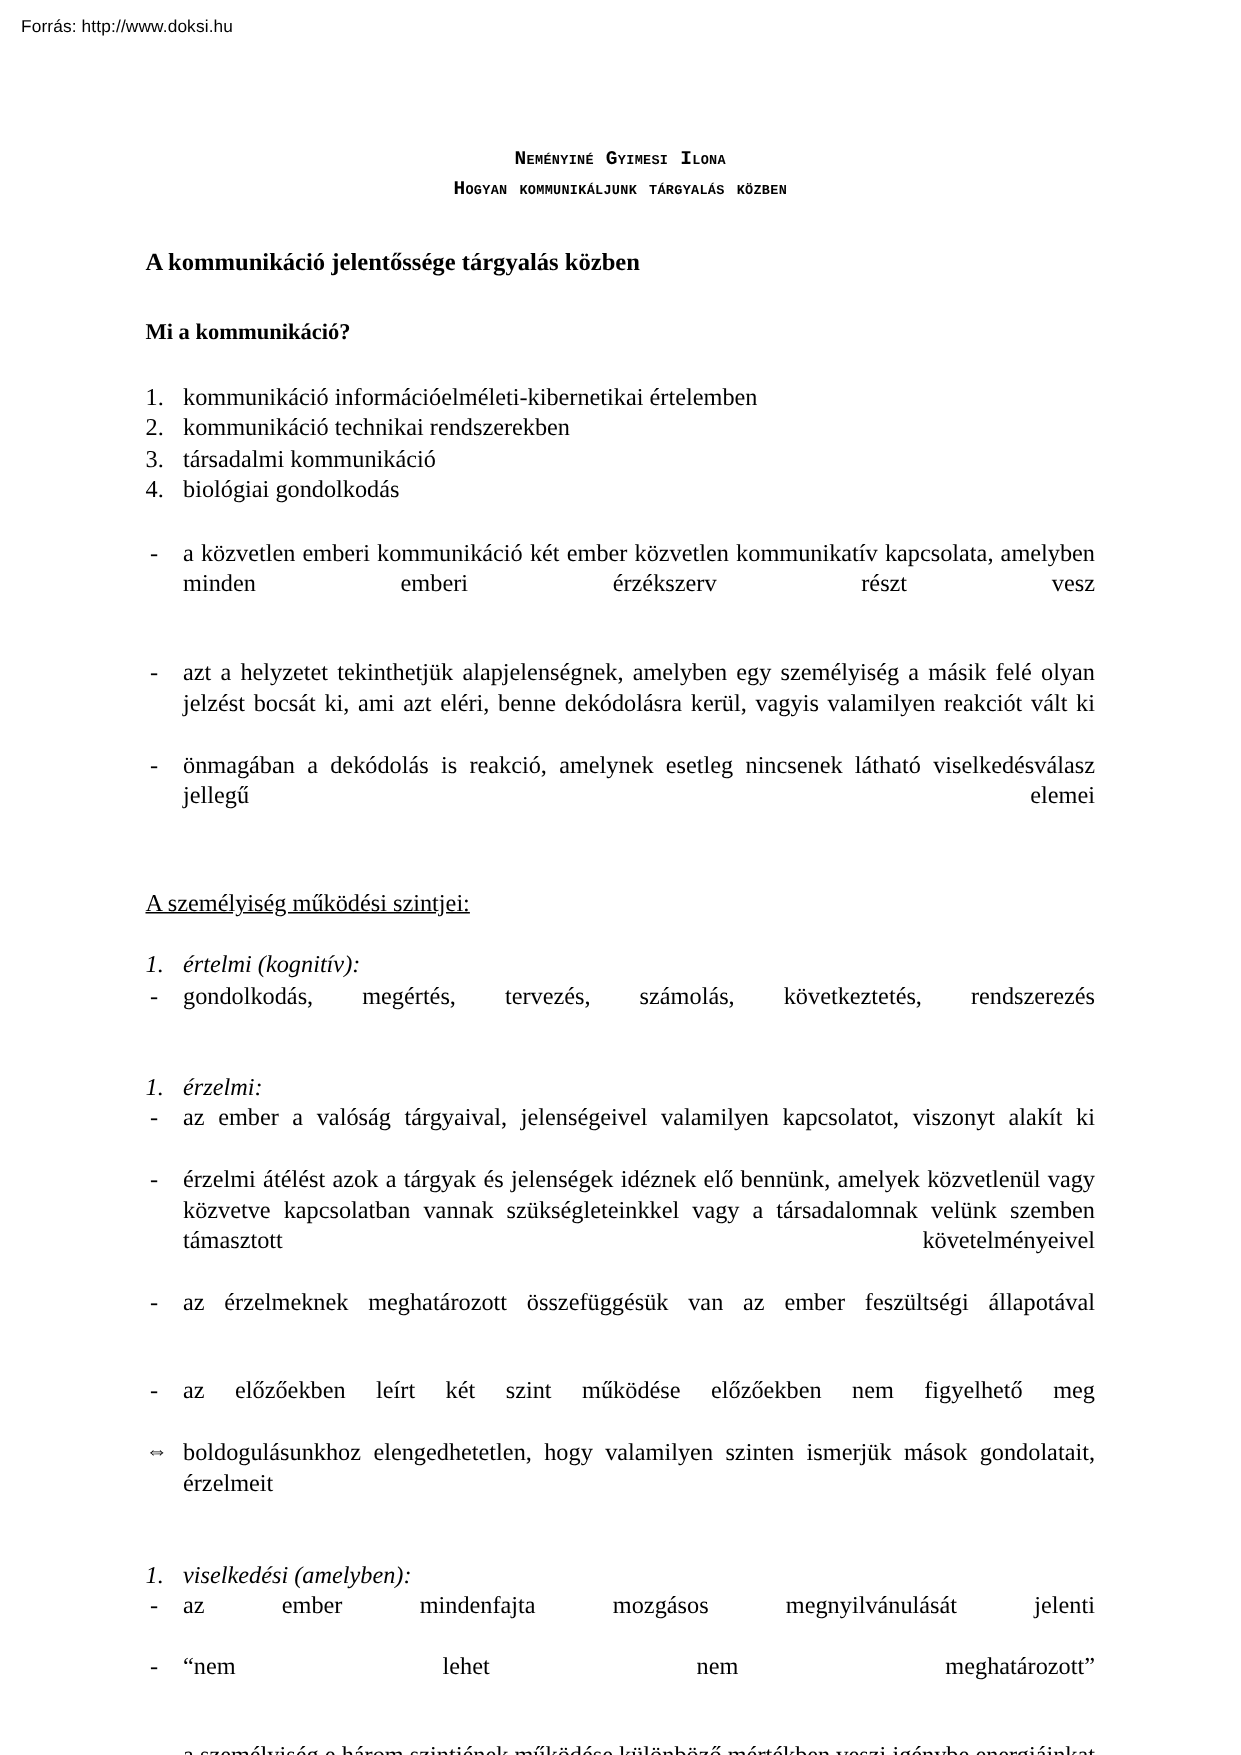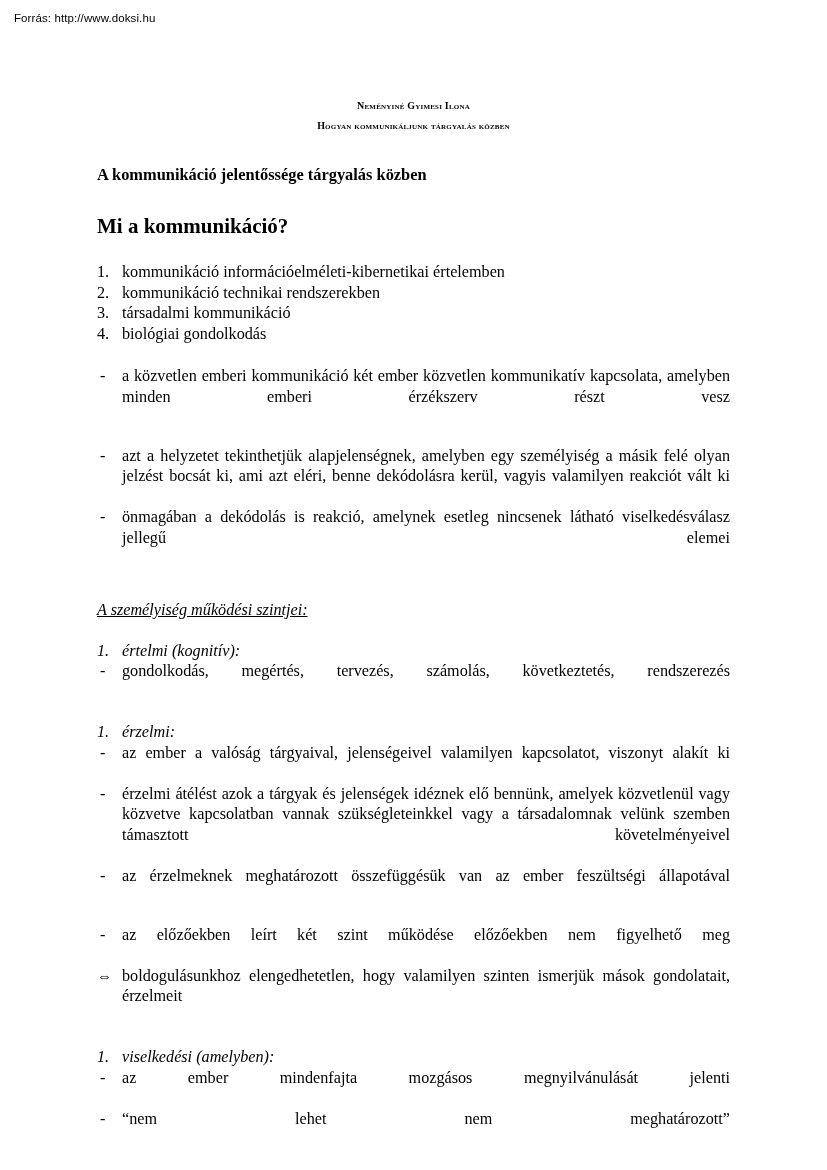--- a/index.html
+++ b/index.html
@@ -45,40 +45,40 @@
     line-height: 1.30;
   }
 
   
   .title-block {
     text-align: center;
   }
   .title-line {
     font-weight: bold;
     font-variant: small-caps;
-    font-size: 10px;
+    font-size: 13px;
     line-height: 19.5px;
     letter-spacing: 0.2px;
+    font-family: Liberation Mono, monospace;
   }
   .subtitle {
     font-weight: bold;
     font-size: 16.4px;
     line-height: 19px;
     margin-top: 30px;
   }
 
   
   .heading {
     font-weight: bold;
-    font-size: 21px;
+    font-size: 15px;
     margin-top: 29px;
   }
 
   .heading-underline-italic {
-    font-style: italic;
     text-decoration: underline;
     font-size: 16.2px;
     margin-top: 31px;
   }
 
   
   .num-list {
     margin: 22px 0 0 0;
     padding: 0;
     list-style: none;

